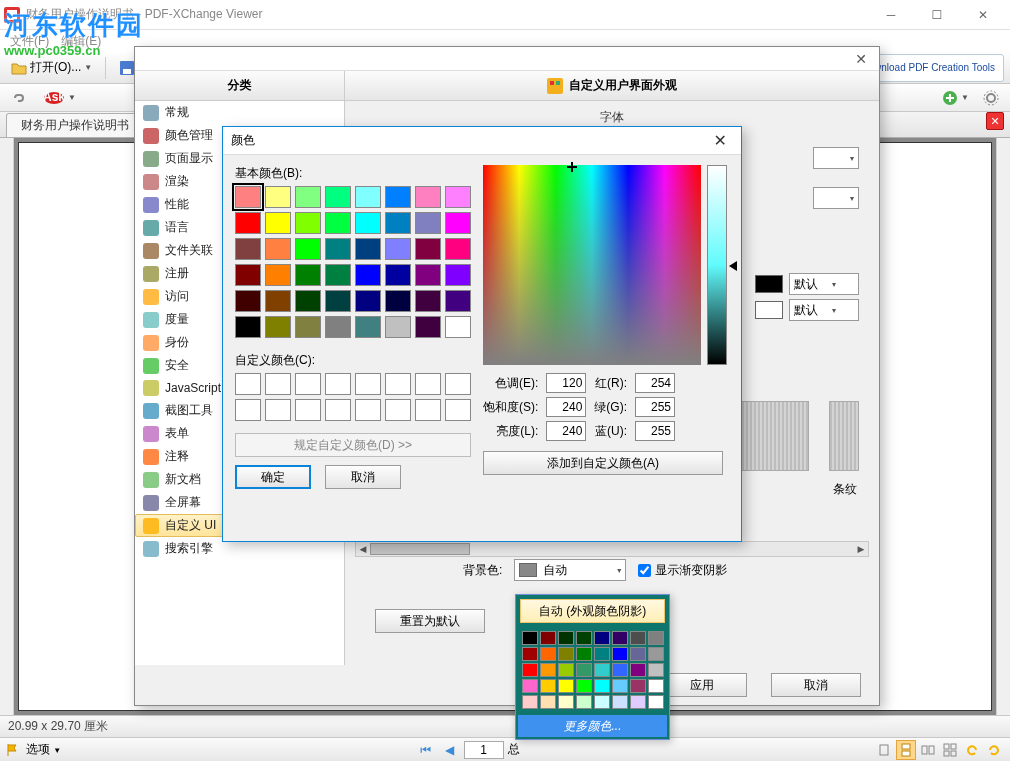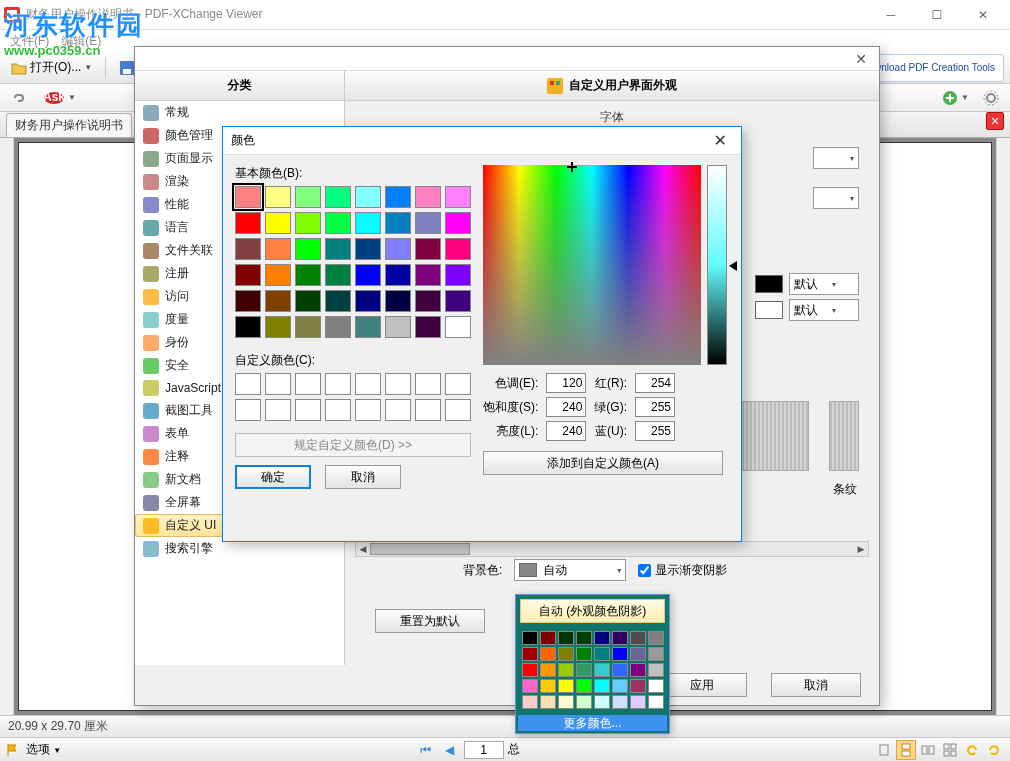--- a/index.html
+++ b/index.html
@@ -24,21 +24,21 @@
 .toolbar .sep { width: 1px; height: 22px; background: #ccc; margin: 0 4px; }
 .tb-btn { height: 24px; display: inline-flex; align-items: center; gap: 3px; padding: 0 4px; border: 1px solid transparent; border-radius: 2px; }
 .tb-btn span.dd { font-size: 8px; color: #555; }
 .dl-tools { margin-left: auto; display: flex; align-items: center; gap: 6px; padding: 2px 8px; border: 1px solid #bcd; border-radius: 3px; background: #fff; }
 .dl-tools .dl-txt { font-size: 10px; color: #1a499c; line-height: 1.1; }
 
 .toolbar2 { height: 28px; background: linear-gradient(#fefefe,#ececec); border-bottom: 1px solid #c8c8c8; display: flex; align-items: center; padding: 0 6px; gap: 6px; }
 
 
 .doc-tabs { height: 26px; background: linear-gradient(#f4f4f4,#e4e4e4); display: flex; align-items: flex-end; padding-left: 6px; border-bottom: 1px solid #b0b0b0; }
-.doc-tab { background: #f7f7f7; border: 1px solid #b0b0b0; border-bottom: none; padding: 3px 8px; border-radius: 3px 3px 0 0; color: #333; }
+.doc-tab { background: #f7f7f7; border: 1px solid #b0b0b0; border-bottom: none; padding: 3px 14px; border-radius: 3px 3px 0 0; color: #333; }
 
 
 .main { position: relative; height: calc(761px - 30px - 22px - 32px - 28px - 26px - 22px - 24px); background: #fff; display: flex; }
 .page-gutter { width: 14px; background: #f0f0f0; border-right: 1px solid #d0d0d0; }
 .page-gutter-r { width: 14px; background: #f0f0f0; border-left: 1px solid #d0d0d0; }
 .page-canvas { flex: 1; background: #888; padding: 4px; }
 .page-paper { width: 100%; height: 100%; background: #fff; border: 1px solid #333; }
 
 
 .status1 { height: 22px; background: linear-gradient(#fafafa,#e7e7e7); border-top: 1px solid #c8c8c8; display: flex; align-items: center; padding: 0 8px; color: #444; }
@@ -109,21 +109,21 @@
 .cd-fields label { text-align: right; }
 .cd-addbtn { width: 240px; height: 24px; margin-top: 10px; }
 .cd-lower { display: flex; gap: 10px; margin-top: 8px; align-items: flex-start; }
 .cd-solid-label { font-size: 12px; text-align: center; margin-top: 4px; }
 
 
 .color-popup { position: absolute; left: 515px; top: 594px; width: 155px; background: #0f766e; border: 1px solid #6a8fd8; box-shadow: 2px 2px 8px rgba(0,0,0,.25); z-index: 300; }
 .cp-auto { height: 24px; border: 1px solid #f0c36d; background: linear-gradient(#fff8e1,#ffefb5); margin: 4px; display: flex; align-items: center; justify-content: center; }
 .cp-grid { display: grid; grid-template-columns: repeat(8, 16px); grid-auto-rows: 14px; gap: 2px; padding: 4px 6px; }
 .cp-grid .c { border: 1px solid #888; }
-.cp-more { height: 16px; background: #3f91f0; color: #fff; display: flex; align-items: center; justify-content: center; margin: 2px; }
+.cp-more { height: 22px; background: #3f91f0; color: #fff; display: flex; align-items: center; justify-content: center; margin: 2px; font-style: italic; }
 
 
 .red-x { position: absolute; right: 6px; top: 112px; width: 18px; height: 18px; background: #e33; border: 1px solid #a11; border-radius: 2px; color: #fff; display: flex; align-items: center; justify-content: center; font-size: 11px; z-index: 90; }
 
 
 .prev-box { width: 80px; height: 70px; background: repeating-linear-gradient(90deg,#bdbdbd 0 2px,#d4d4d4 2px 4px); border: 1px solid #aaa; }
 
 svg { display: block; }
 </style>
 </head>

